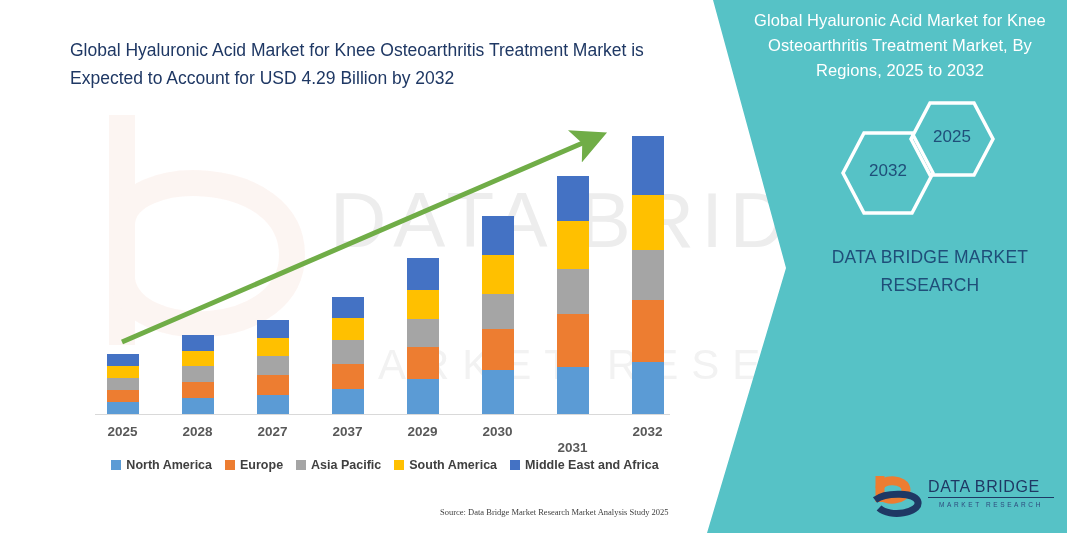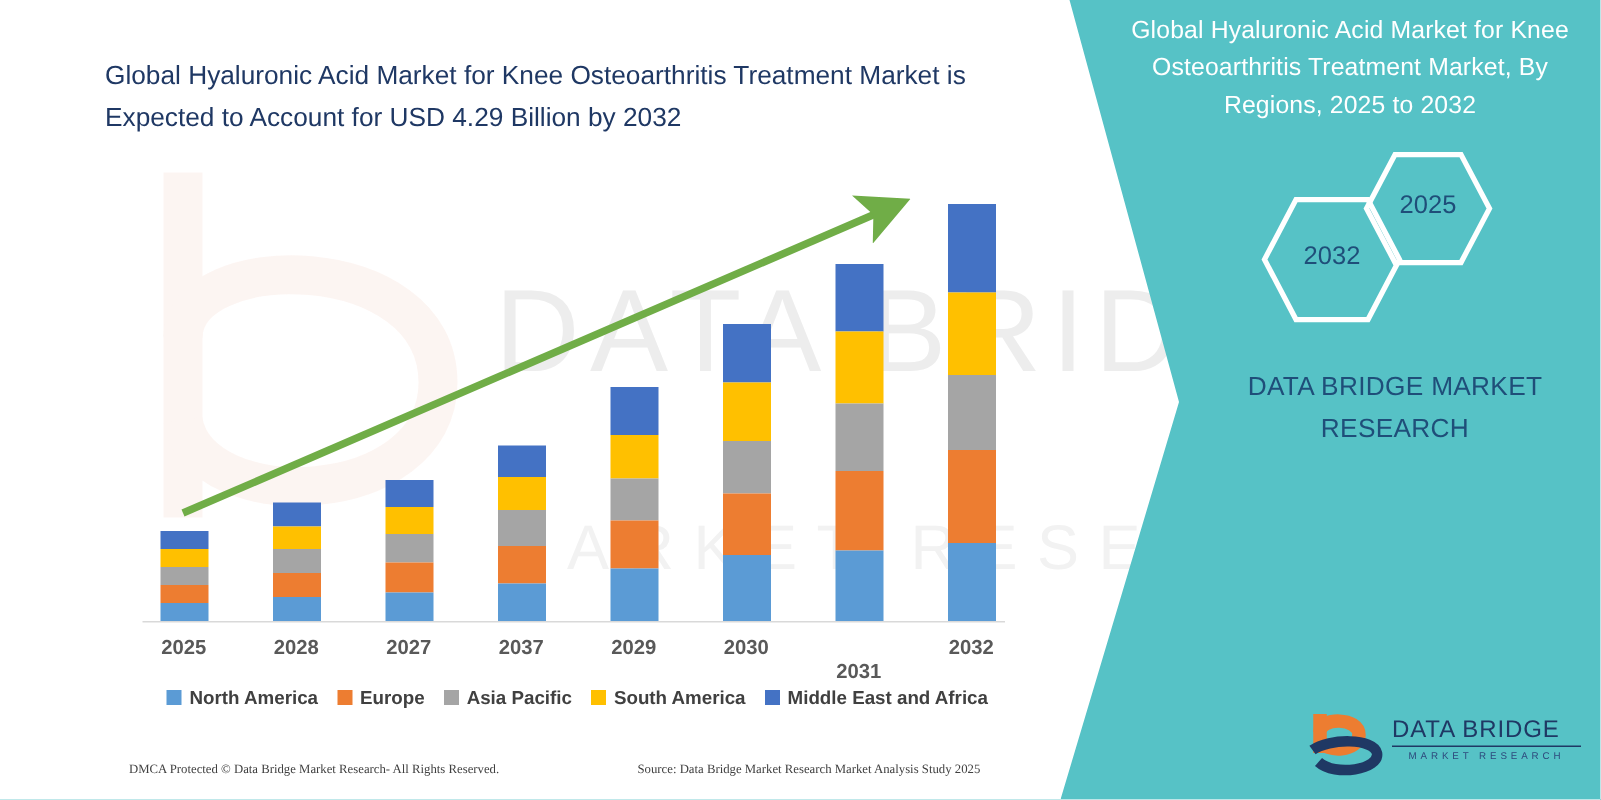--- a/index.html
+++ b/index.html
@@ -99,21 +99,21 @@
   .legend-item{display:flex;align-items:center;gap:5px;justify-content:space-between;}
   .legend-swatch{width:10px;height:10px;display:inline-block;}
   .legend-label{color:#404040;font-size:12.5px;font-weight:bold;white-space:nowrap;}
 
   
   .footer-left{
     position:absolute;z-index:3;left:86px;top:507px;color:#404040;
     font-size:8.5px;font-family:"Liberation Serif", serif;white-space:nowrap;
   }
   .footer-right{
-    position:absolute;z-index:3;left:425px;top:507px;color:#404040;
+    position:absolute;z-index:3;left:440px;top:507px;color:#404040;
     font-size:8.5px;font-family:"Liberation Serif", serif;white-space:nowrap;
   }
 </style>
 </head>
 <body>
 
 <div id="root">
 
   <div class="wm-b">
     <svg width="230" height="250" viewBox="0 0 230 250">
@@ -222,21 +222,20 @@
       <div class="legend-item">
         <span class="legend-swatch" style="background: rgb(255, 192, 0);"></span>
         <span class="legend-label">South America</span>
       </div>
       <div class="legend-item">
         <span class="legend-swatch" style="background: rgb(68, 114, 196);"></span>
         <span class="legend-label">Middle East and Africa</span>
       </div>
     </div>
 
-  <div class="footer-left">DMCA Protected © Data Bridge Market Research-  All Rights Reserved.</div>
   <div class="footer-right">Source: Data Bridge Market Research  Market Analysis Study 2025</div>
 
   <div class="teal-panel"></div>
   <div class="teal-title">Global Hyaluronic Acid Market for Knee Osteoarthritis Treatment Market, By Regions, 2025 to 2032</div>
 
   <div class="hex-wrap">
     <div class="hex hex-2032">
       <svg width="96" height="86" viewBox="0 0 96 86">
         <polygon points="24,3 72,3 93,43 72,83 24,83 3,43" fill="none" stroke="#ffffff" stroke-width="3.5"></polygon>
       </svg>

